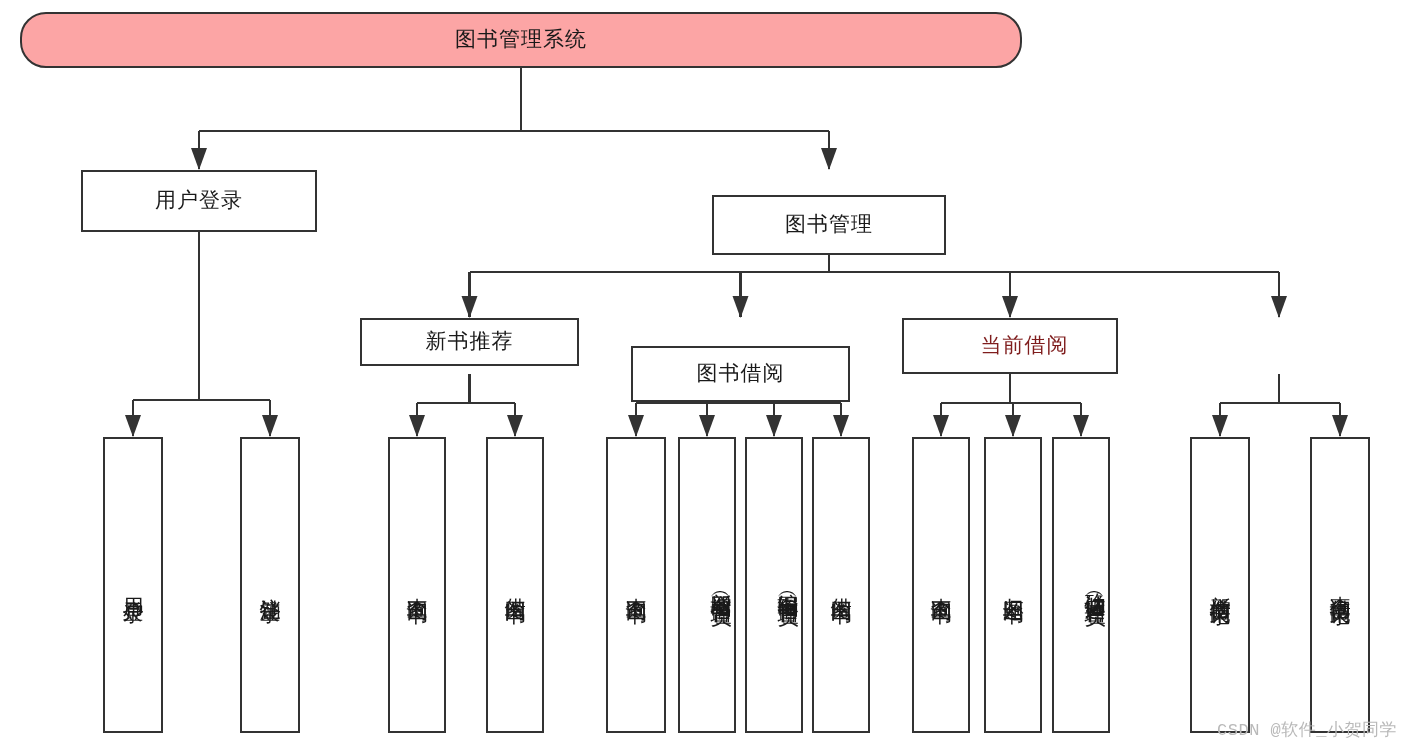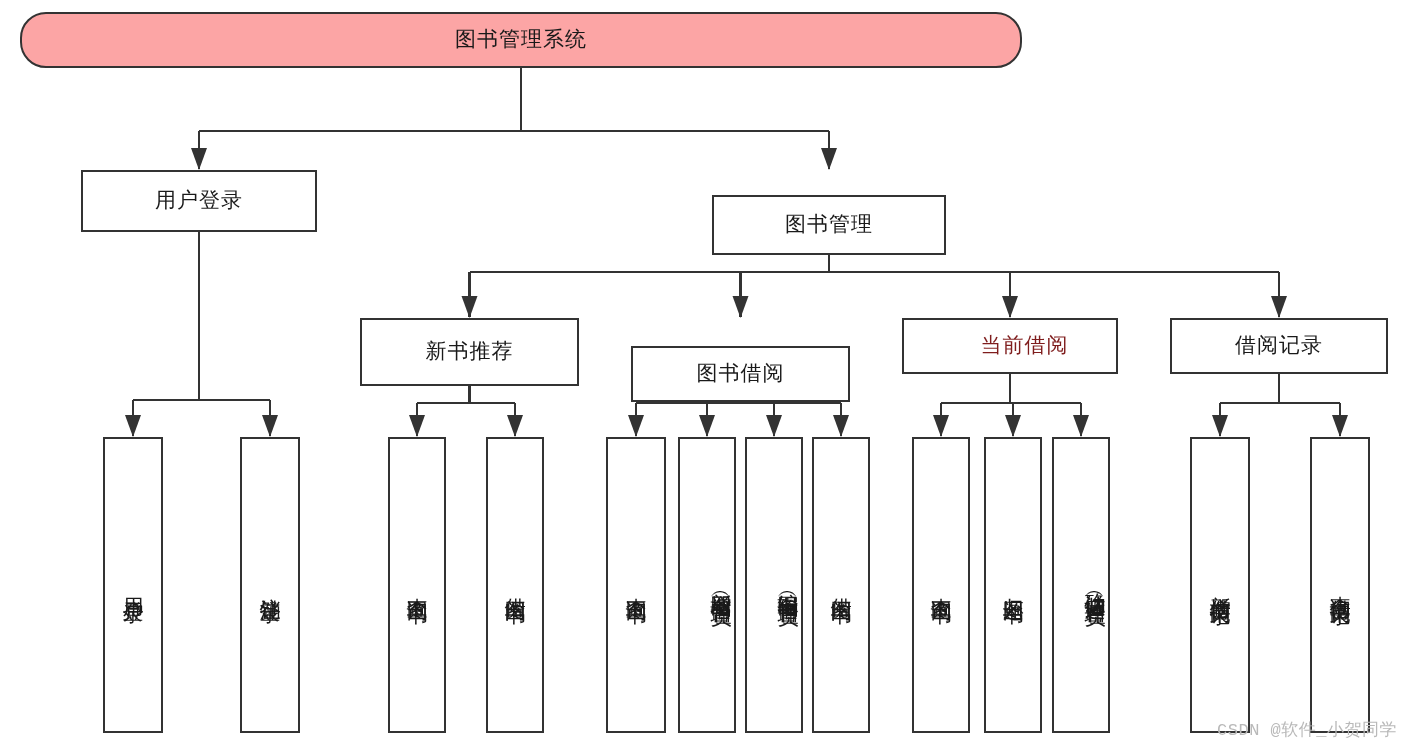--- a/index.html
+++ b/index.html
@@ -138,35 +138,32 @@
   </div>
 
   <div class="node horizontal" style="left: 81px; top: 170px; width: 236px; height: 62px; border-color: rgb(51, 51, 51); background: rgb(255, 255, 255); color: rgb(26, 26, 26);">
     <span class="node-label">用户登录</span>
   </div>
 
   <div class="node horizontal" style="left: 712px; top: 170px; width: 234px; height: 60px; border-color: rgb(51, 51, 51); background: rgb(255, 255, 255); color: rgb(26, 26, 26); margin-top: 25px;">
     <span class="node-label">图书管理</span>
   </div>
 
-  <div class="node horizontal" style="left: 360px; top: 318px; width: 219px; height: 68px; border-color: rgb(51, 51, 51); background: rgb(255, 255, 255); color: rgb(26, 26, 26);">
+  <div class="node horizontal" style="left: 360px; top: 318px; width: 219px; height: 48px; border-color: rgb(51, 51, 51); background: rgb(255, 255, 255); color: rgb(26, 26, 26);">
     <span class="node-label">新书推荐</span>
   </div>
 
   <div class="node horizontal" style="left: 631px; top: 318px; width: 219px; height: 56px; border-color: rgb(51, 51, 51); background: rgb(255, 255, 255); color: rgb(26, 26, 26); margin-top: 28px;">
     <span class="node-label">图书借阅</span>
   </div>
 
   <div class="node horizontal" style="left: 902px; top: 318px; width: 216px; height: 56px; border-color: rgb(51, 51, 51); background: rgb(255, 255, 255); color: #7f1d1d; padding-left: 29px;">
     <span class="node-label">当前借阅</span>
   </div>
 
-  <div class="node horizontal" style="left: 1170px; top: 318px; width: 218px; height: 56px; border-color: rgb(51, 51, 51); background: rgb(255, 255, 255); color: rgb(26, 26, 26);">
-    <span class="node-label">借阅记录</span>
-  </div>
 
   <div class="node vertical align-center" style="left: 103px; top: 437px; width: 60px; height: 296px; border-color: rgb(51, 51, 51); background: rgb(255, 255, 255); color: rgb(26, 26, 26);">
     <span class="node-label">用户登录</span>
   </div>
 
   <div class="node vertical align-center" style="left: 240px; top: 437px; width: 60px; height: 296px; border-color: rgb(51, 51, 51); background: rgb(255, 255, 255); color: rgb(26, 26, 26);">
     <span class="node-label">注销登录</span>
   </div>
 
   <div class="node vertical align-center" style="left: 388px; top: 437px; width: 58px; height: 296px; border-color: rgb(51, 51, 51); background: rgb(255, 255, 255); color: rgb(26, 26, 26);">

